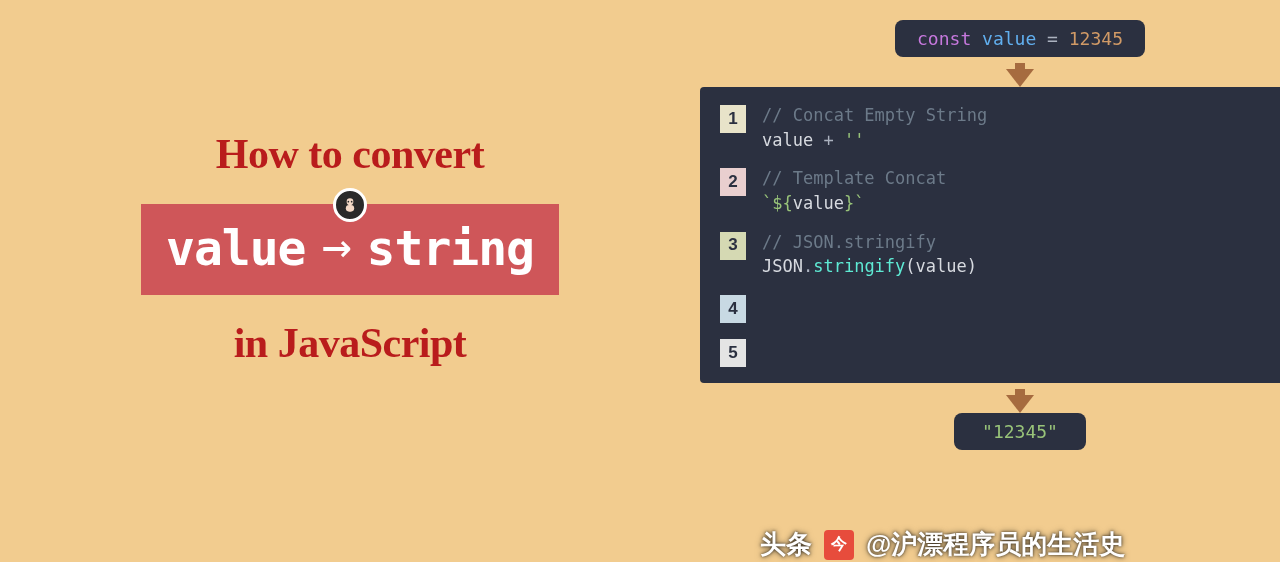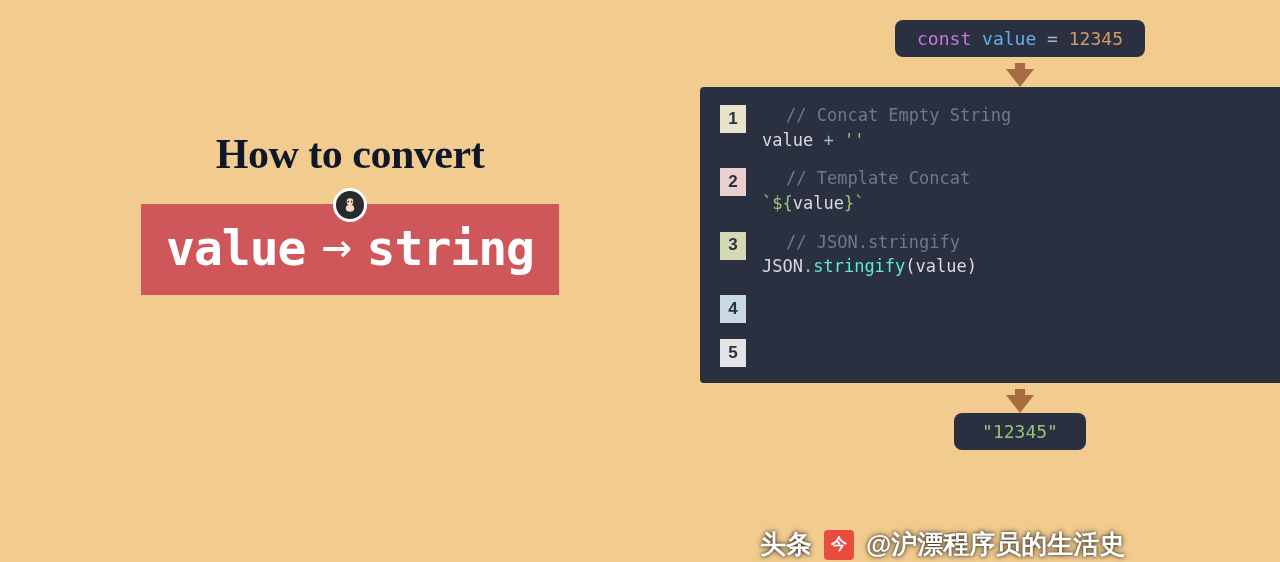--- a/index.html
+++ b/index.html
@@ -20,21 +20,21 @@
   .left {
     position: absolute;
     left: 90px;
     top: 130px;
     width: 520px;
     text-align: center;
   }
   .title-line {
     font-size: 42px;
     font-weight: 800;
-    color: #0f172a;
+    color: #b91c1c;
     font-family: Georgia, "Times New Roman", serif;
     letter-spacing: -0.5px;
   }
   .avatar {
     width: 34px;
     height: 34px;
     border-radius: 50%;
     background: #2a2a2a;
     margin: 10px auto -18px auto;
     position: relative;
@@ -126,21 +126,21 @@
     color:#2b3040;
     flex-shrink:0;
     margin-top:2px;
   }
   .b1 { background:#e8e3c9; }
   .b2 { background:#e9cfcf; }
   .b3 { background:#d5d9b3; }
   .b4 { background:#c8d9e3; }
   .b5 { background:#e4e4e4; }
   .method-text { white-space: pre; }
-  .comment { color:#6c7a89;margin-left:24px; }
+  .comment { color:#6c7a89; }
   .ident { color:#d7dae0; }
   .str { color:#98c379; }
   .func { color:#5eead4; }
   .op { color:#abb2bf; }
   .result-pill {
     background: #2b3040;
     color:#98c379;
     font-family: "Consolas","Menlo",monospace;
     font-size:18px;
     border-radius:8px;
@@ -185,20 +185,21 @@
           <circle cx="14" cy="8" r="1" fill="#2a2a2a"></circle>
         </svg>
     </div>
 
     <div class="value-string">
       <span>value</span>
       <span class="arrow-glyph">→</span>
       <span>string</span>
     </div>
 
+    <div class="title-line">in JavaScript</div>
   </div>
 
   <div class="flow">
 
     <div class="code-pill"><span class="kw-const">const</span> <span class="kw-var">value</span> <span class="kw-eq">=</span> <span class="kw-num">12345</span></div>
 
     <div class="arrow-wrap">
         <div class="arrow-down"></div>
       </div>
 

